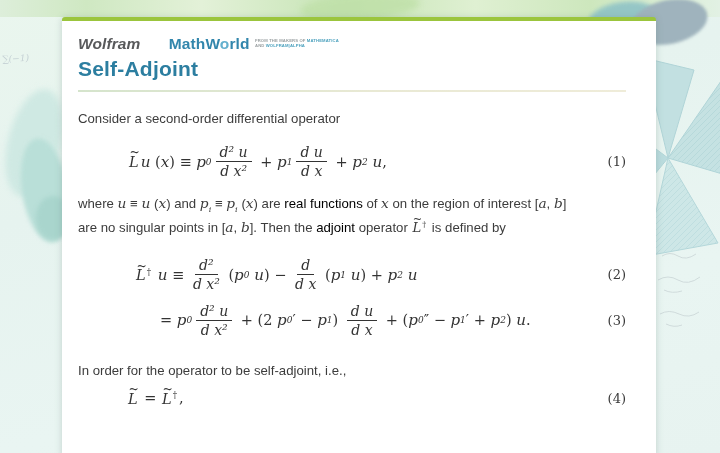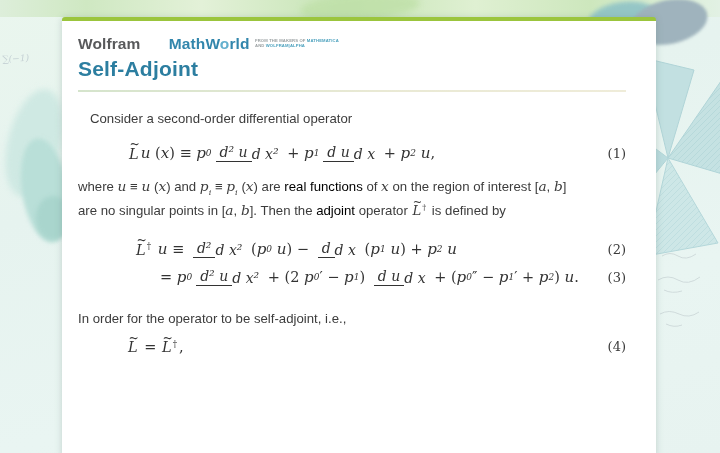--- a/index.html
+++ b/index.html
@@ -25,33 +25,33 @@
 
   
   .card{position:absolute;left:62px;top:17px;width:594px;height:436px;background:#ffffff;
         border-top:4px solid #9bc53d;border-radius:3px 3px 0 0;
         box-shadow:0 1px 7px rgba(90,115,110,.28);}
   .card-inner{padding:14px 30px 0 16px;}
 
   
   .brand-row{display:flex;align-items:flex-start;gap:5px;height:18px;}
   .brand{font-size:15.5px;font-weight:700;letter-spacing:.1px;white-space:nowrap;}
-  .brand .wolfram{color:#58595b;}
+  .brand .wolfram{color:#58595b;font-style:italic;}
   .brand .mw{color:#3286ac;margin-left:24px;}
   .brand .globe{color:#64b0ce;}
   .tagline{width:220px;height:16px;overflow:visible;transform:scale(.42);transform-origin:left top;
            color:#9aa0a2;font-size:10px;font-weight:700;line-height:1.2;letter-spacing:.3px;white-space:nowrap;margin-top:3px;}
   .tagline .tl-teal{color:#4aa0bd;}
   .page-title{margin-top:4px;font-size:21px;font-weight:600;color:#2c7ea0;letter-spacing:.2px;}
   .title-divider{height:2px;margin-top:9px;
                  background:linear-gradient(90deg,#d5e4cc 0%,#e9e9d4 55%,#efecd9 100%);}
 
   
   .para{font-size:13.2px;color:#3c3c3c;line-height:23px;}
-  .p1{margin-top:15px;margin-left:12px;}
+  .p1{margin-top:15px;}
   .p2{margin-top:13px;}
   .p3{margin-top:21px;}
   .pt{}
   .lnk{color:#000000;cursor:pointer;}
   .mi{font-family:"DejaVu Serif","Liberation Serif",serif;font-style:italic;font-size:1.04em;}
   .op{font-family:"DejaVu Serif","Liberation Serif",serif;font-style:normal;}
   sub.msub{font-size:.62em;font-style:italic;font-family:"DejaVu Serif","Liberation Serif",serif;line-height:0;}
 
   
   .Lw{display:inline-block;position:relative;font-family:"DejaVu Serif","Liberation Serif",serif;
@@ -60,21 +60,21 @@
   .Ld{font-size:.6em;position:relative;top:-.65em;font-style:normal;margin-left:1px;}
 
   
   .eq-row{display:flex;align-items:center;font-size:14.5px;color:#333;}
   .eq-body{display:inline-flex;align-items:center;flex-wrap:nowrap;white-space:pre;}
   .eq-tag{margin-left:auto;font-family:"DejaVu Serif","Liberation Serif",serif;font-size:13px;color:#3a3a3a;}
   .eq1{margin:14px 0 10px 0;padding-left:50px;}
   .eq2{margin:16px 0 0 0;padding-left:57px;}
   .eq3{margin:10px 0 0 0;padding-left:82px;}
   .eq4{margin:8px 0 0 0;padding-left:49px;}
-  .frac{display:inline-flex;flex-direction:row;align-items:center;text-align:center;
+  .frac{display:inline-flex;flex-direction:column;align-items:center;text-align:center;
         vertical-align:middle;margin:0 4px;line-height:1.15;font-size:.93em;justify-content:space-between;}
   .fnum{border-bottom:1px solid #333;padding:0 4px 1px;}
   .fden{padding-top:1px;}
 </style>
 </head>
 <body>
 
 <div class="screen">
 
   <div class="topstrip"></div>

